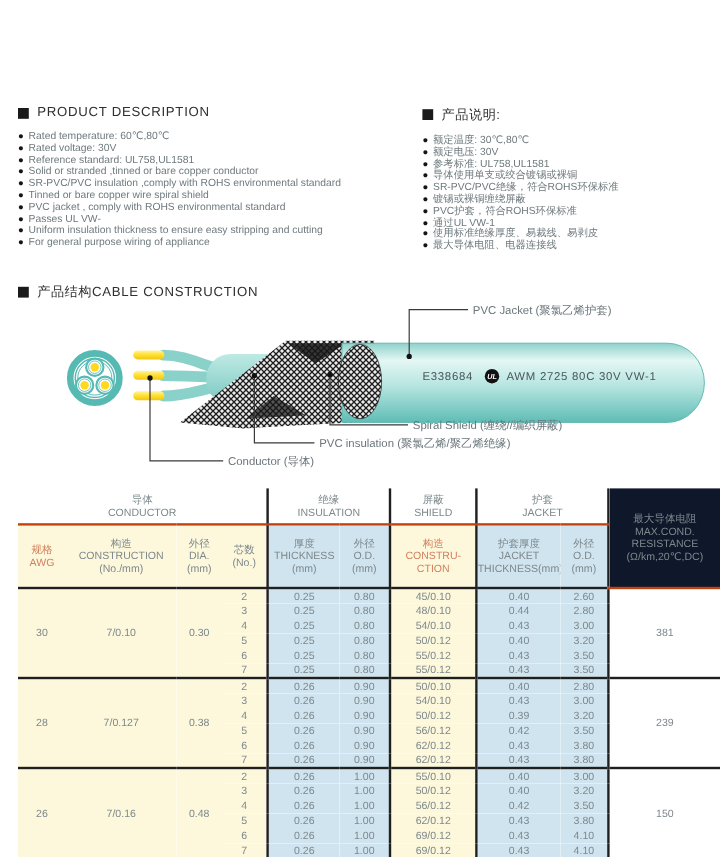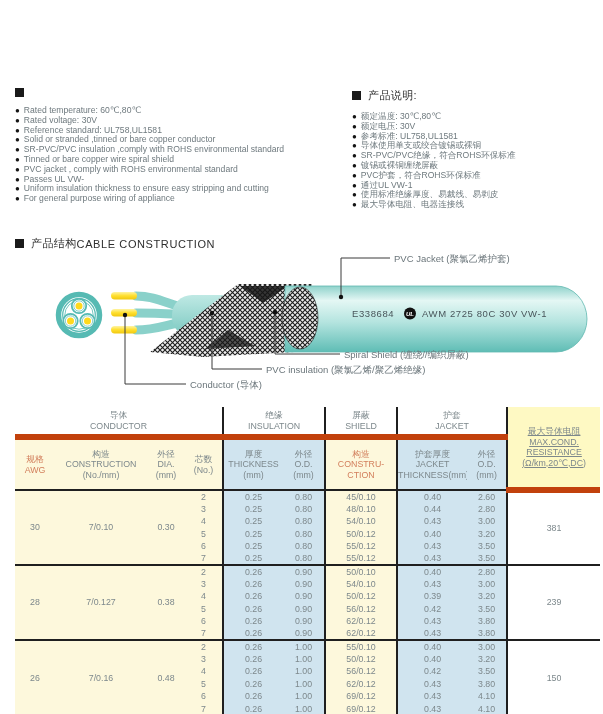--- a/index.html
+++ b/index.html
@@ -14,40 +14,41 @@
   .sec-head .en { font-weight:normal; letter-spacing:.6px; }
 
   
   .blist { margin-top:9px; }
   .li { display:flex; align-items:flex-start; line-height:9.8px; font-size:8.6px; color:#6e797e; white-space:nowrap; }
   .blt { color:#141414; font-size:8px; margin-right:4px; line-height:9.8px; }
 
   
   table.spec { border-collapse:collapse; table-layout:fixed; width:585px; font-size:8.8px; color:#7d888c; }
   table.spec td, table.spec th { font-weight:normal; text-align:center; vertical-align:middle; padding:0; line-height:10.5px; overflow:hidden; }
-  tr.ghead th { height:30px; border-bottom:6px solid #c2410c; }
+  tr.ghead th { height:30px; border-bottom:2px solid #c2410c; }
   tr.shead th { height:53px; border-bottom:2px solid #1f1f1f; }
   .bR { border-right:2px solid #1f1f1f; }
   .c-yellow { background:#fdf8dc; }
   .c-blue   { background:#d0e4ef; }
   .orange   { color:#d27f5c; }
-  .res-head { background:#fef9c3; line-height:11px;text-decoration:underline; }
+  .res-head { background:#0f172a; line-height:11px; }
   tr.data-row td { height:12.5px; }
   tr.group-start td { border-top:2px solid #1f1f1f; }
 
   
   .dlabel { font-size:9.5px; fill:#6b767b; }
   .cprint { font-size:9.5px; fill:#49565b; letter-spacing:.6px; }
 </style>
 </head>
 <body>
 
 <div class="abs" style="left:15px; top:88px; width:332px;">
   <div class="sec-head">
     <span class="sq"></span>
+    <span class="en" style="margin-left:0;">PRODUCT DESCRIPTION</span>
   </div>
   <div class="blist">
       <div class="li">
         <span class="blt">●</span>
         <span>Rated temperature: 60℃,80℃</span>
       </div>
       <div class="li">
         <span class="blt">●</span>
         <span>Rated voltage: 30V</span>
       </div>

